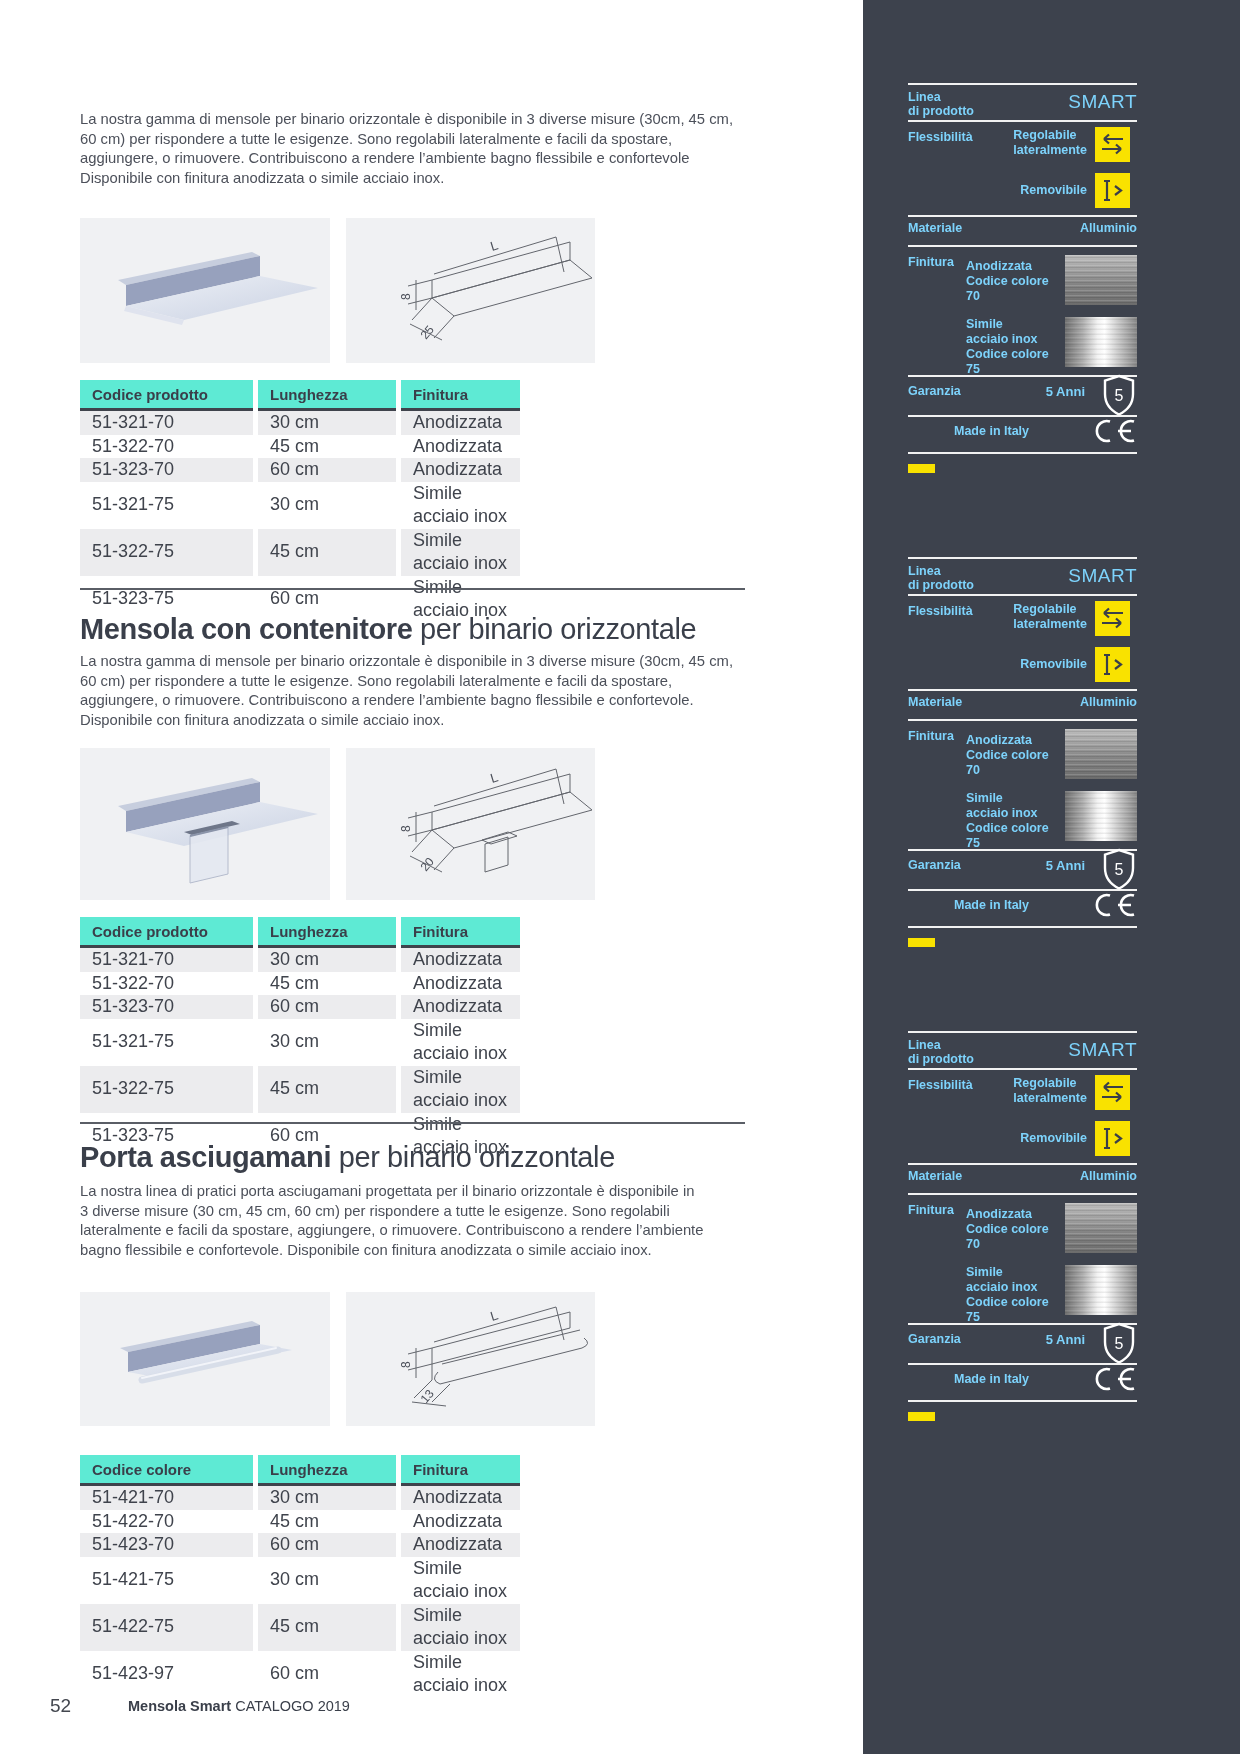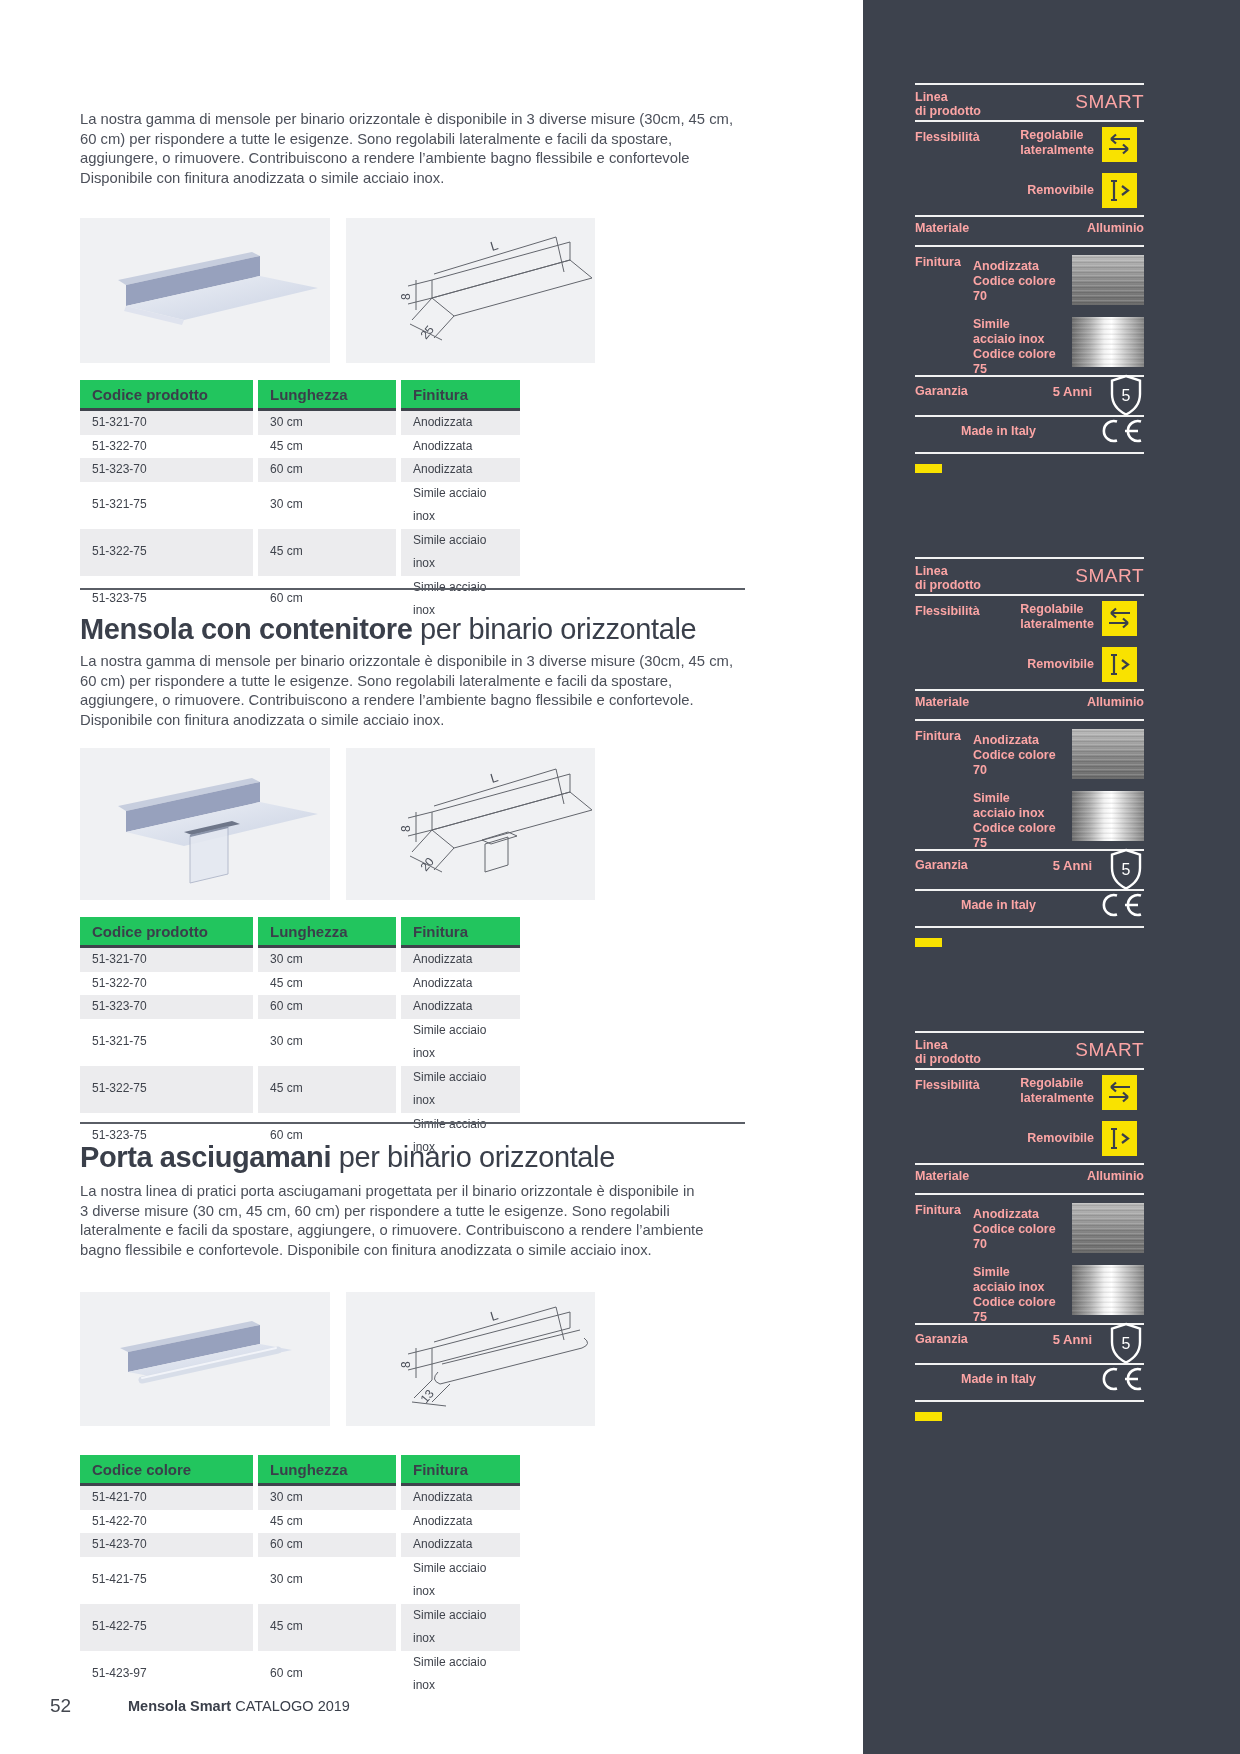--- a/index.html
+++ b/index.html
@@ -11,30 +11,30 @@
   .sec-title{font-size:29px;letter-spacing:-0.4px;color:#3a3f4a;line-height:34px;white-space:nowrap;}
   .sec-title .t-bold{font-weight:700;}
   .sec-title .t-rest{font-weight:400;}
   .sec-desc{position:absolute;left:0;width:690px;font-size:14.8px;line-height:19.5px;color:#4c505a;white-space:pre-line;}
   .img-row{position:absolute;left:0;display:flex;gap:16px;}
   .img-box{background:#f0f1f3;}
   .divider{position:absolute;left:80px;width:665px;height:2px;background:#5a5e66;}
 
   
   .prod-table{border-collapse:separate;border-spacing:5px 0;margin-left:-5px;table-layout:fixed;}
-  .prod-table th{background:#22c55e;color:#3a3f4a;font-size:15px;font-weight:700;text-align:left;
+  .prod-table th{background:#5eead4;color:#3a3f4a;font-size:15px;font-weight:700;text-align:left;
                  padding:0 0 0 12px;height:28px;border-bottom:3px solid #3f434c;}
-  .prod-table td{font-size:12px;color:#3f434c;padding:0 16px 0 12px;height:23.5px;line-height:23.5px;}
+  .prod-table td{font-size:18px;color:#3f434c;padding:0 4px 0 12px;height:23.5px;line-height:23.5px;}
   .prod-table tr:nth-child(odd) td{background:#ececee;}
   .col1{width:173px;}.col2{width:138px;}.col3{width:119px;}
   .tab-pos{position:absolute;left:0;}
 
   
   .sidebar{position:absolute;left:863px;top:0;width:377px;height:1754px;background:#3d424d;}
-  .spec-panel{position:absolute;left:52px;width:229px;height:395px;color:#fca5a5;}
+  .spec-panel{position:absolute;left:45px;width:229px;height:395px;color:#7dd3fc;}
   .rule{position:absolute;left:0;width:229px;height:2px;background:#f2f2f2;}
   .r0{top:0;} .r1{top:37px;} .r2{top:132px;} .r3{top:162px;} .r4{top:292px;} .r5{top:332px;} .r6{top:369px;}
   .sp-label{position:absolute;left:0;font-size:12.5px;font-weight:700;line-height:14px;white-space:pre-line;}
   .sp-linea{top:7px;} .sp-fless{top:47px;} .sp-mat{top:138px;} .sp-fin{top:172px;} .sp-gar{top:301px;} .sp-made{top:341px;margin-left:46px;}
   .sp-smart{position:absolute;right:0;top:8px;font-size:19px;font-weight:400;letter-spacing:0.5px;}
   .sp-flex-text{position:absolute;right:50px;text-align:left;font-size:12.5px;font-weight:700;line-height:15px;white-space:pre-line;}
   .ft1{top:45px;} .ft2{top:100px;}
   .sp-icon{position:absolute;width:35px;height:35px;background:#f9e200;}
   .ic1{top:44px;right:7px;} .ic2{top:90px;right:7px;}
   .sp-matval{position:absolute;right:0;top:138px;font-size:12.5px;font-weight:700;}

